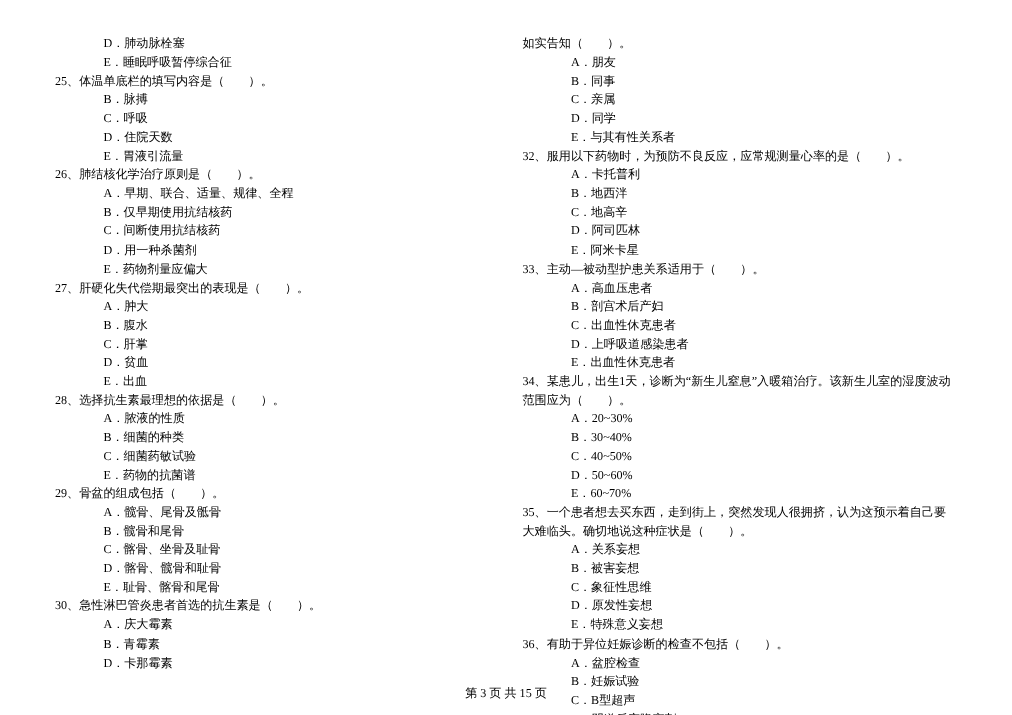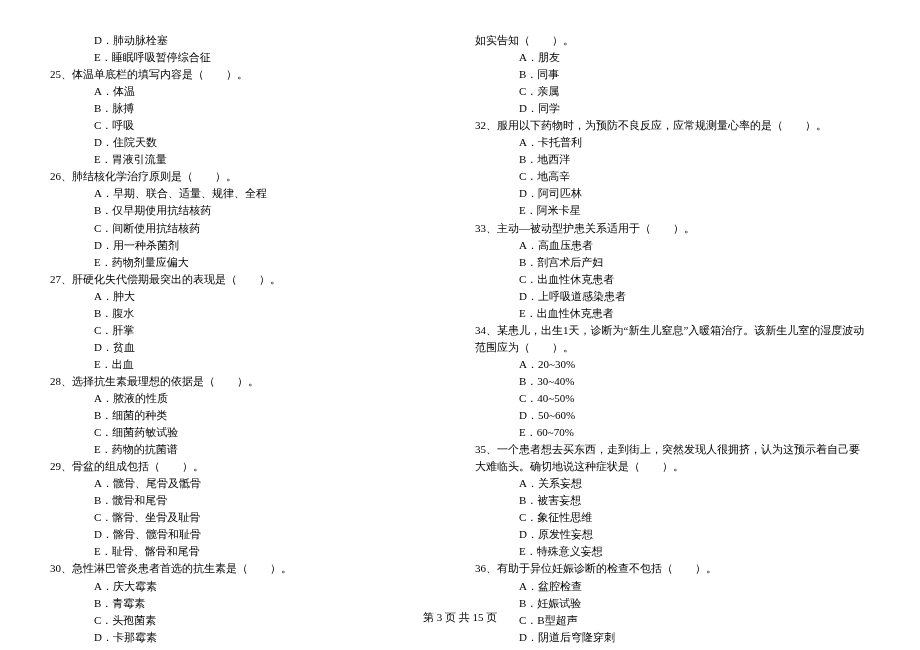--- a/index.html
+++ b/index.html
@@ -19,37 +19,36 @@
     column-gap: 30px;
   }
   .col {
     flex: 1;
     line-height: 1.55;
   }
   .indent2 { padding-left: 44px; }
   .qline { padding-left: 0; }
   .footer {
     position: absolute;
-    bottom: 25px;
+    bottom: 12px;
     width: 920px;
     text-align: center;
     font-size: 11px;
     margin-top: 33px;
   }
 </style>
 </head>
 <body>
 
 <div class="page">
   <div class="col">
     <div class="indent2">D．肺动脉栓塞</div>
     <div class="indent2">E．睡眠呼吸暂停综合征</div>
 
     <div class="qline">25、体温单底栏的填写内容是（　　）。</div>
-    <div class="indent2">A．体温</div>
     <div class="indent2">B．脉搏</div>
     <div class="indent2">C．呼吸</div>
     <div class="indent2">D．住院天数</div>
     <div class="indent2">E．胃液引流量</div>
 
     <div class="qline">26、肺结核化学治疗原则是（　　）。</div>
     <div class="indent2">A．早期、联合、适量、规律、全程</div>
     <div class="indent2">B．仅早期使用抗结核药</div>
     <div class="indent2">C．间断使用抗结核药</div>
     <div class="indent2">D．用一种杀菌剂</div>
@@ -71,31 +70,31 @@
     <div class="qline">29、骨盆的组成包括（　　）。</div>
     <div class="indent2">A．髋骨、尾骨及骶骨</div>
     <div class="indent2">B．髋骨和尾骨</div>
     <div class="indent2">C．髂骨、坐骨及耻骨</div>
     <div class="indent2">D．髂骨、髋骨和耻骨</div>
     <div class="indent2">E．耻骨、髂骨和尾骨</div>
 
     <div class="qline">30、急性淋巴管炎患者首选的抗生素是（　　）。</div>
     <div class="indent2">A．庆大霉素</div>
     <div class="indent2">B．青霉素</div>
-    <div class="indent2">C．头孢菌素</div>
     <div class="indent2">D．卡那霉素</div>
 
   </div>
 
   <div class="col">
     <div class="qline">如实告知（　　）。</div>
     <div class="indent2">A．朋友</div>
     <div class="indent2">B．同事</div>
     <div class="indent2">C．亲属</div>
     <div class="indent2">D．同学</div>
+    <div class="indent2">E．与其有性关系者</div>
 
     <div class="qline">32、服用以下药物时，为预防不良反应，应常规测量心率的是（　　）。</div>
     <div class="indent2">A．卡托普利</div>
     <div class="indent2">B．地西泮</div>
     <div class="indent2">C．地高辛</div>
     <div class="indent2">D．阿司匹林</div>
     <div class="indent2">E．阿米卡星</div>
 
     <div class="qline">33、主动—被动型护患关系适用于（　　）。</div>
     <div class="indent2">A．高血压患者</div>

